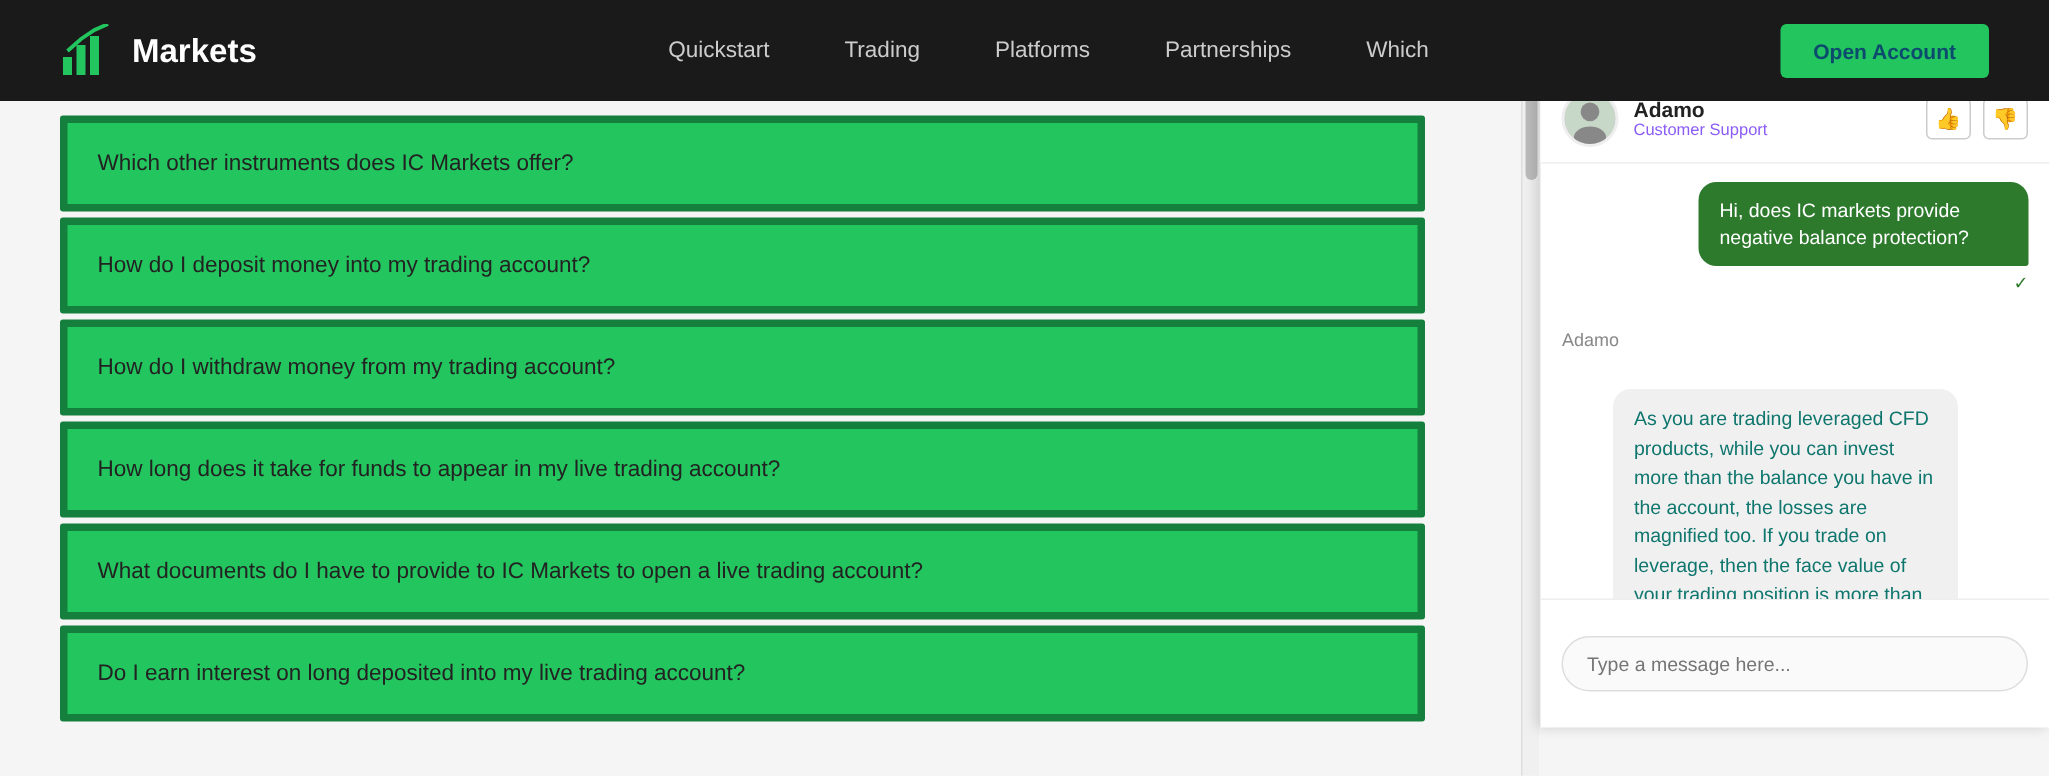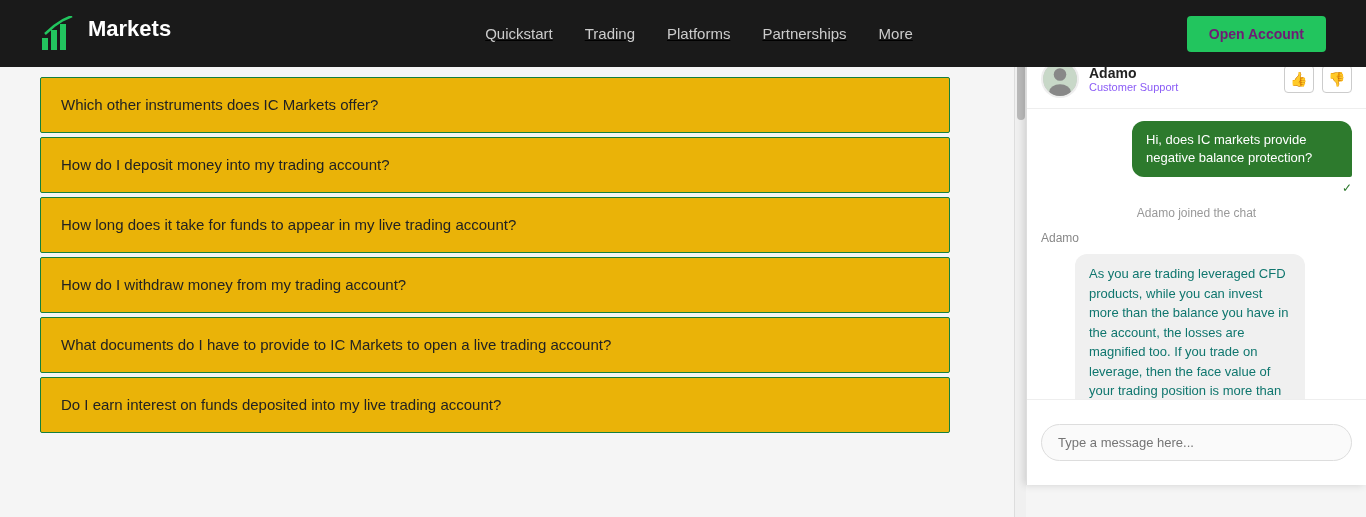--- a/index.html
+++ b/index.html
@@ -11,65 +11,65 @@
       height: 67px;
       display: flex;
       align-items: center;
       padding: 0 40px;
       position: fixed;
       top: 0; left: 0; right: 0;
       z-index: 100;
     }
     .logo {
       display: flex;
+      align-items: center;
       margin-right: 40px;
     }
     .logo-icon {
       width: 40px;
       height: 36px;
       margin-right: 8px;
     }
     .logo-text {
       color: white;
       font-size: 22px;
       font-weight: bold;
     }
     .nav {
       display: flex;
-      gap: 32px;
+      gap: 50px;
       flex: 1;
       justify-content: center;
-      text-decoration: underline;
     }
     .nav-item {
       color: #ccc;
       font-size: 15px;
       cursor: pointer;
       text-decoration: none;
     }
     .header-btn {
       background: #22c55e;
-      color: #701a75;
+      color: #0c4a6e;
       border: none;
       padding: 10px 22px;
       border-radius: 4px;
       font-size: 14px;
       cursor: pointer;
       font-weight: bold;
     }
 
     
     .main {
       margin-top: 67px;
       padding: 10px 40px;
       width: 990px;
     }
     .faq-item {
-      background: #eab308;
-      border: 1px solid #15803d;
+      background: #22c55e;
+      border: 5px solid #15803d;
       padding: 18px 20px;
       margin-bottom: 4px;
       cursor: pointer;
       border-radius: 2px;
     }
     .faq-text {
       font-size: 15px;
       color: #222;
       font-weight: 500;
     }
@@ -149,21 +149,21 @@
       color: #666;
     }
 
     
     .chat-messages {
       flex: 1;
       overflow-y: auto;
       padding: 12px 14px;
       display: flex;
       flex-direction: column;
-      gap: 7px;
+      gap: 24px;
     }
     .msg-row-right {
       display: flex;
       justify-content: flex-end;
       align-items: flex-start;
       gap: 6px;
     }
     .msg-row-left {
       display: flex;
       justify-content: flex-start;
@@ -272,44 +272,44 @@
       <polyline points="5,18 14,10 23,4 32,0" fill="none" stroke="#22c55e" stroke-width="2.5"></polyline>
     </svg>
     <span class="logo-text">Markets</span>
   </div>
 
   <nav class="nav">
     <a class="nav-item">Quickstart</a>
     <a class="nav-item">Trading</a>
     <a class="nav-item">Platforms</a>
     <a class="nav-item">Partnerships</a>
-    <a class="nav-item">More</a>
+    <a class="nav-item">Which</a>
   </nav>
 
   <button class="header-btn">Open Account</button>
 </header>
 
 <main class="main">
   <div class="faq-item">
     <span class="faq-text">Which other instruments does IC Markets offer?</span>
   </div>
   <div class="faq-item">
     <span class="faq-text">How do I deposit money into my trading account?</span>
   </div>
   <div class="faq-item">
+    <span class="faq-text">How do I withdraw money from my trading account?</span>
+  </div>
+  <div class="faq-item">
     <span class="faq-text">How long does it take for funds to appear in my live trading account?</span>
   </div>
   <div class="faq-item">
-    <span class="faq-text">How do I withdraw money from my trading account?</span>
-  </div>
-  <div class="faq-item">
     <span class="faq-text">What documents do I have to provide to IC Markets to open a live trading account?</span>
   </div>
   <div class="faq-item">
-    <span class="faq-text">Do I earn interest on funds deposited into my live trading account?</span>
+    <span class="faq-text">Do I earn interest on long deposited into my live trading account?</span>
   </div>
 </main>
 
 <div class="page-scrollbar">
   <div class="page-scrollbar-thumb"></div>
 </div>
 
 <aside class="chat-panel">
 
   <div class="chat-header">
@@ -341,21 +341,20 @@
 
   <div class="chat-messages">
 
     <div class="msg-row-right">
       <div style="display:flex;flex-direction:column;align-items:flex-end;">
         <div class="msg-bubble-green">Hi, does IC markets provide negative balance protection?</div>
         <span class="msg-check">✓</span>
       </div>
     </div>
 
-    <div class="system-msg">Adamo joined the chat</div>
 
     <div class="sender-label">Adamo</div>
 
     <div class="msg-row-left">
       <div style="display:flex;align-items:flex-end;gap:6px;">
         <div class="msg-avatar-small">
           <svg width="28" height="28" viewBox="0 0 28 28">
             <circle cx="14" cy="14" r="14" fill="#c8d8c8"></circle>
             <circle cx="14" cy="10" r="5" fill="#888"></circle>
             <ellipse cx="14" cy="24" rx="9" ry="6" fill="#888"></ellipse>

